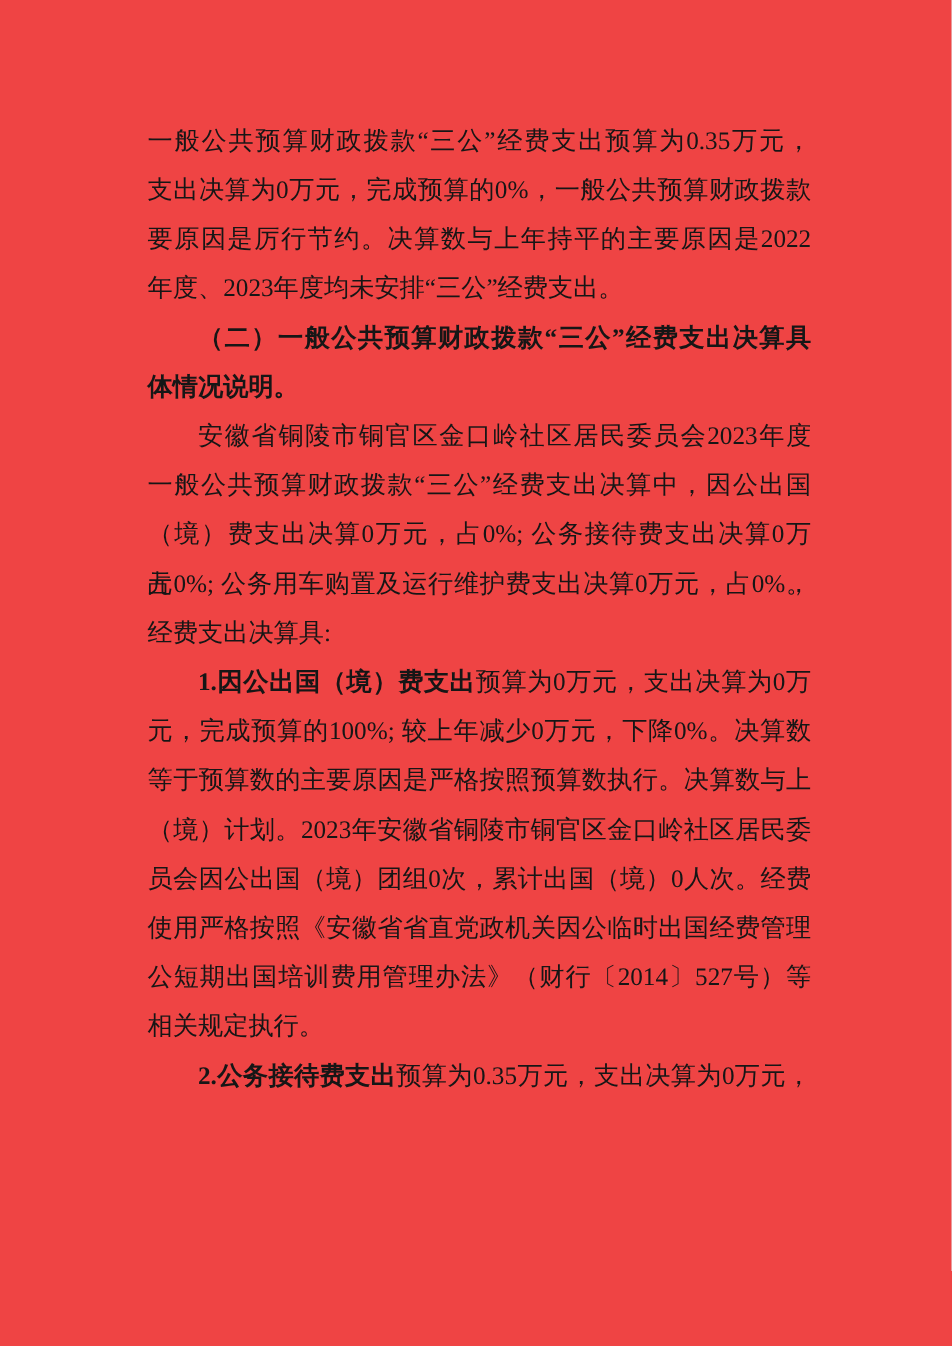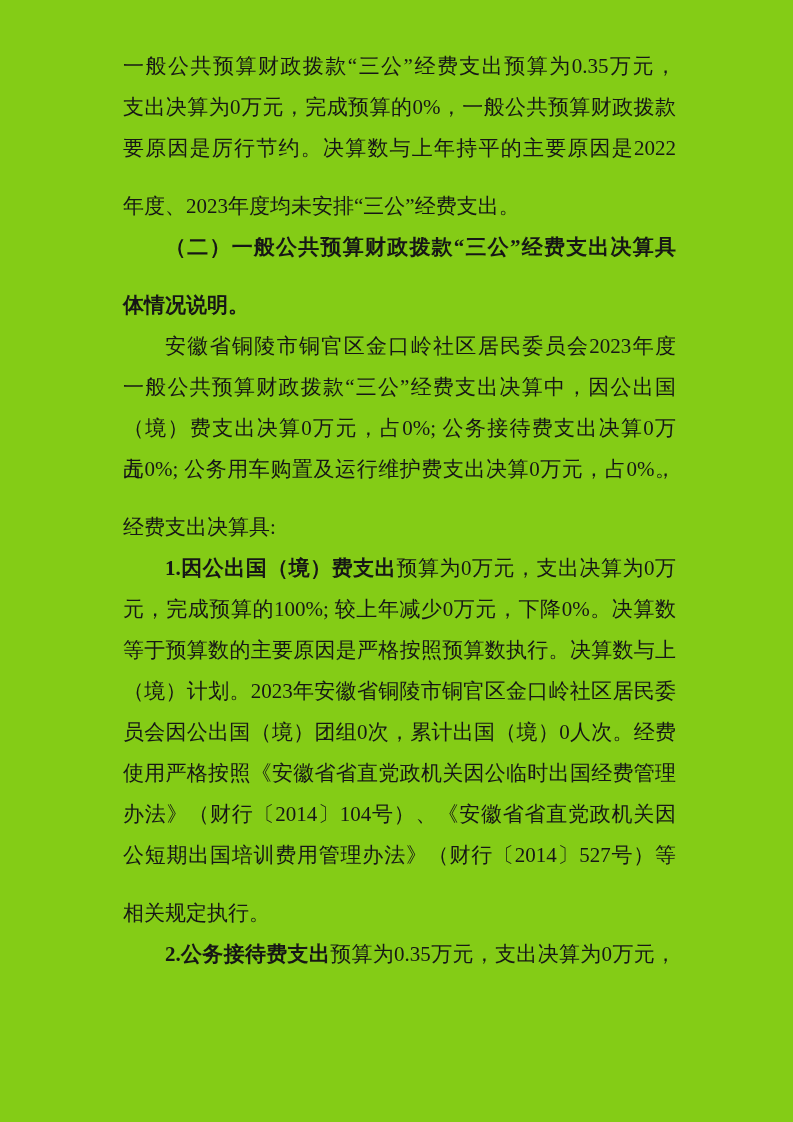--- a/index.html
+++ b/index.html
@@ -5,42 +5,41 @@
   html, body {
     margin: 0;
     padding: 0;
     background: #e8e8e8;
   }
   .page {
     position: relative;
     width: 793px;
     height: 1122px;
     margin: 0 auto;
-    background: #84cc16;
+    background: #ef4444;
     box-sizing: border-box;
-    padding: 46px 117px 0 123px;
+    padding: 97px 117px 0 123px;
     font-family: "Liberation Serif", "DejaVu Serif", serif;
     font-size: 21px;
     line-height: 41px;
     color: #161616;
     overflow: hidden;
   }
   .doc-body {
     width: 100%;
   }
   .line {
     text-align: justify;
     text-align-last: justify;
     -moz-text-align-last: justify;
     height: 41px;
     overflow: visible;
   }
   .line.nofill {
     text-align-last: left;
-    margin-top: 17px;
     -moz-text-align-last: left;
   }
   .line.indent {
     text-indent: 2em;
   }
   .bold {
     font-weight: bold;
   }
 </style>
 </head>
@@ -58,18 +57,17 @@
       <div class="line"><span class="">一般公共预算财政拨款“三公”经费支出决算中，因公出国</span></div>
       <div class="line"><span class="">（境）费支出决算0万元，占0%; 公务接待费支出决算0万元，</span></div>
       <div class="line"><span class="">占0%; 公务用车购置及运行维护费支出决算0万元，占0%。</span></div>
       <div class="line nofill"><span class="">经费支出决算具:</span></div>
       <div class="line indent"><span class="bold">1.因公出国（境）费支出</span><span class="">预算为0万元，支出决算为0万</span></div>
       <div class="line"><span class="">元，完成预算的100%; 较上年减少0万元，下降0%。决算数</span></div>
       <div class="line"><span class="">等于预算数的主要原因是严格按照预算数执行。决算数与上</span></div>
       <div class="line"><span class="">（境）计划。2023年安徽省铜陵市铜官区金口岭社区居民委</span></div>
       <div class="line"><span class="">员会因公出国（境）团组0次，累计出国（境）0人次。经费</span></div>
       <div class="line"><span class="">使用严格按照《安徽省省直党政机关因公临时出国经费管理</span></div>
-      <div class="line"><span class="">办法》（财行〔2014〕104号）、《安徽省省直党政机关因</span></div>
       <div class="line"><span class="">公短期出国培训费用管理办法》（财行〔2014〕527号）等</span></div>
       <div class="line nofill"><span class="">相关规定执行。</span></div>
       <div class="line indent"><span class="bold">2.公务接待费支出</span><span class="">预算为0.35万元，支出决算为0万元，</span></div>
     </div>
 </div>
 
 </body></html>

